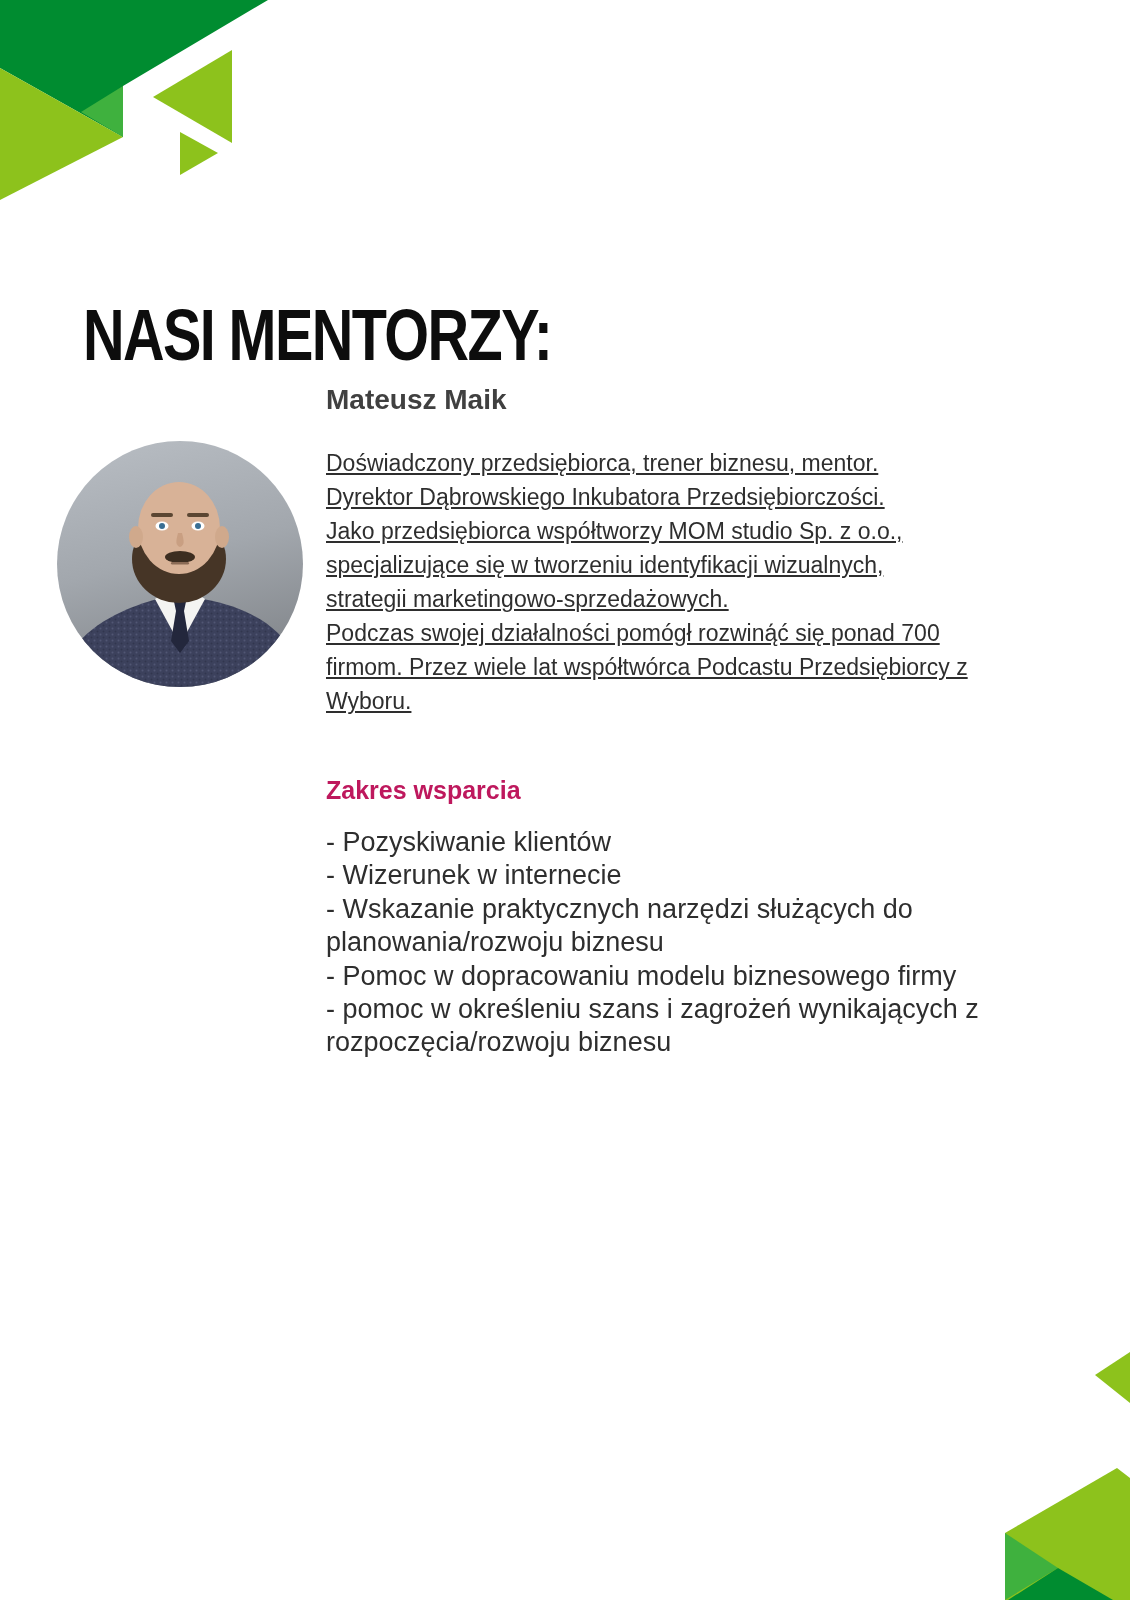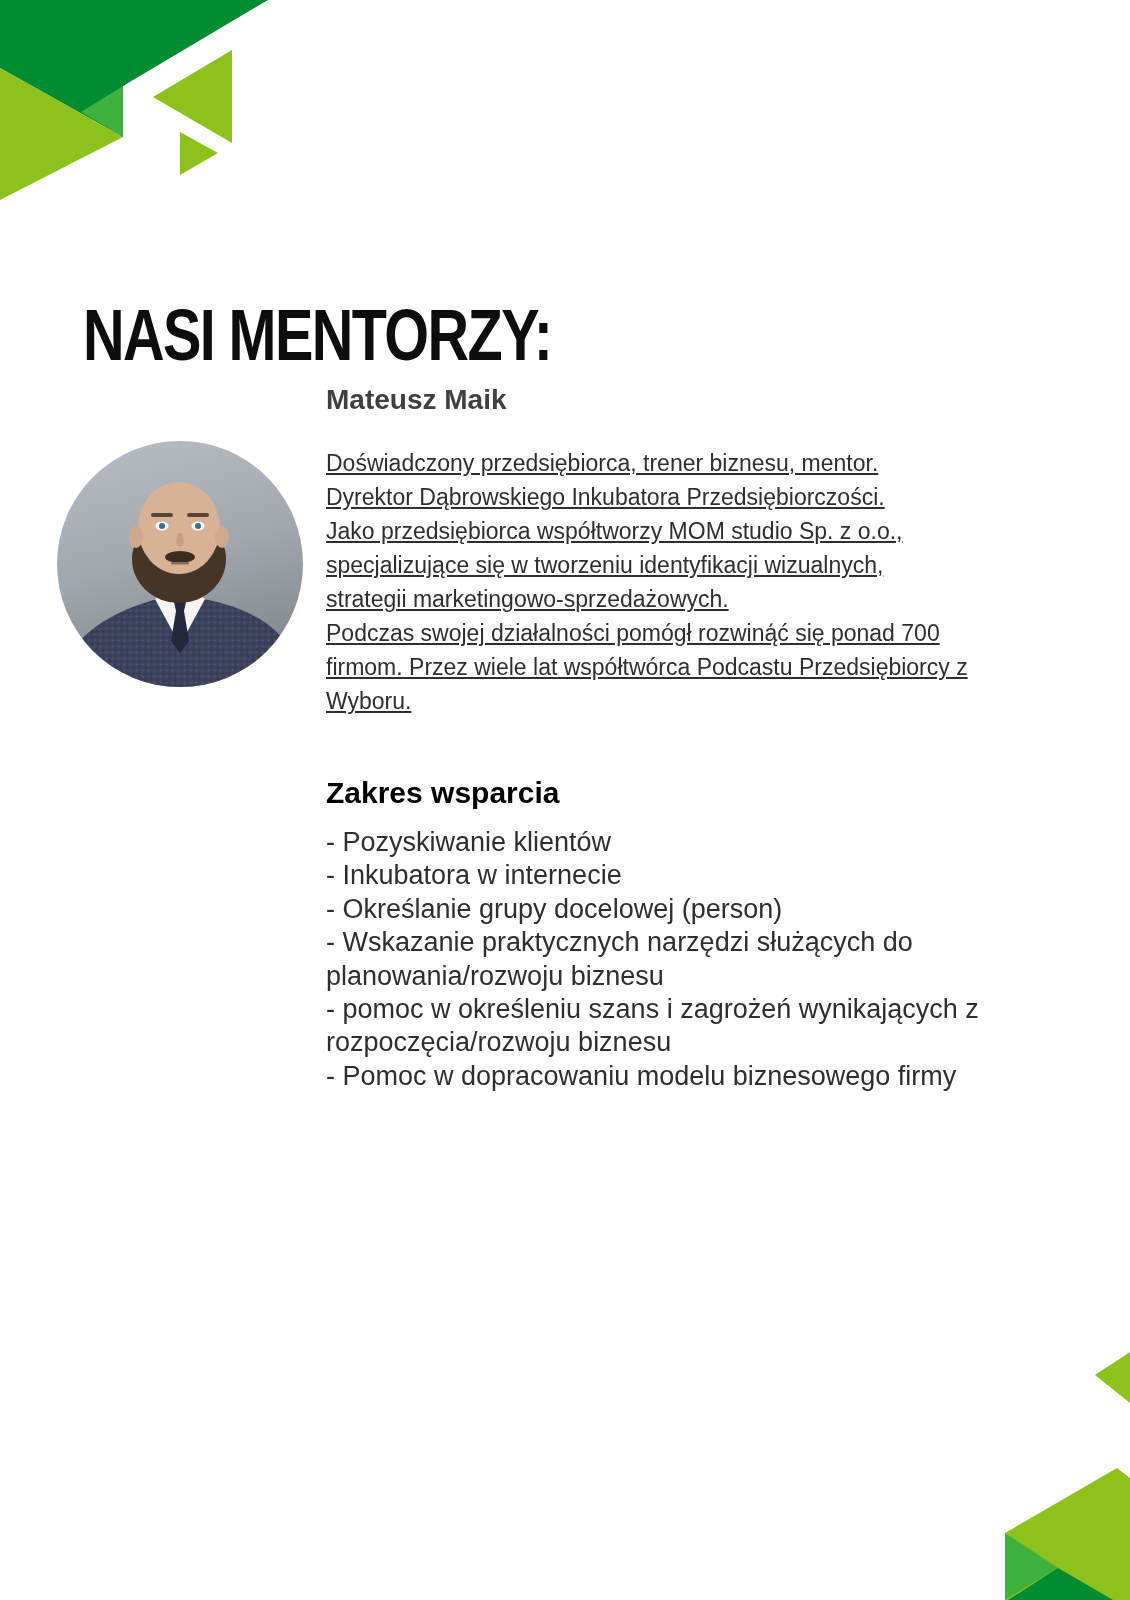--- a/index.html
+++ b/index.html
@@ -58,23 +58,23 @@
     font-size: 23px;
     line-height: 34px;
     white-space: pre-line;
     text-decoration: underline;
   }
 
   .section-heading {
     position: absolute;
     left: 326px;
     top: 776px;
-    font-size: 30px;
+    font-size: 25px;
     font-weight: 700;
-    color: #000000;
+    color: #be185d;
   }
 
   .support-list {
     position: absolute;
     left: 326px;
     top: 826px;
     width: 730px;
     font-size: 27px;
     line-height: 33.4px;
   }
@@ -163,20 +163,19 @@
 specjalizujące się w tworzeniu identyfikacji wizualnych,
 strategii marketingowo-sprzedażowych.
 Podczas swojej działalności pomógł rozwiną́ć się ponad 700
 firmom. Przez wiele lat współtwórca Podcastu Przedsiębiorcy z
 Wyboru.</div>
 
 <div class="section-heading">Zakres wsparcia</div>
 
 <div class="support-list">
   <div class="support-item">- Pozyskiwanie klientów</div>
-  <div class="support-item">- Inkubatora w internecie</div>
-  <div class="support-item">- Określanie grupy docelowej (person)</div>
+  <div class="support-item">- Wizerunek w internecie</div>
   <div class="support-item">- Wskazanie praktycznych narzędzi służących do
 planowania/rozwoju biznesu</div>
+  <div class="support-item">- Pomoc w dopracowaniu modelu biznesowego firmy</div>
   <div class="support-item">- pomoc w określeniu szans i zagrożeń wynikających z
 rozpoczęcia/rozwoju biznesu</div>
-  <div class="support-item">- Pomoc w dopracowaniu modelu biznesowego firmy</div>
 </div>
 
 </body></html>

